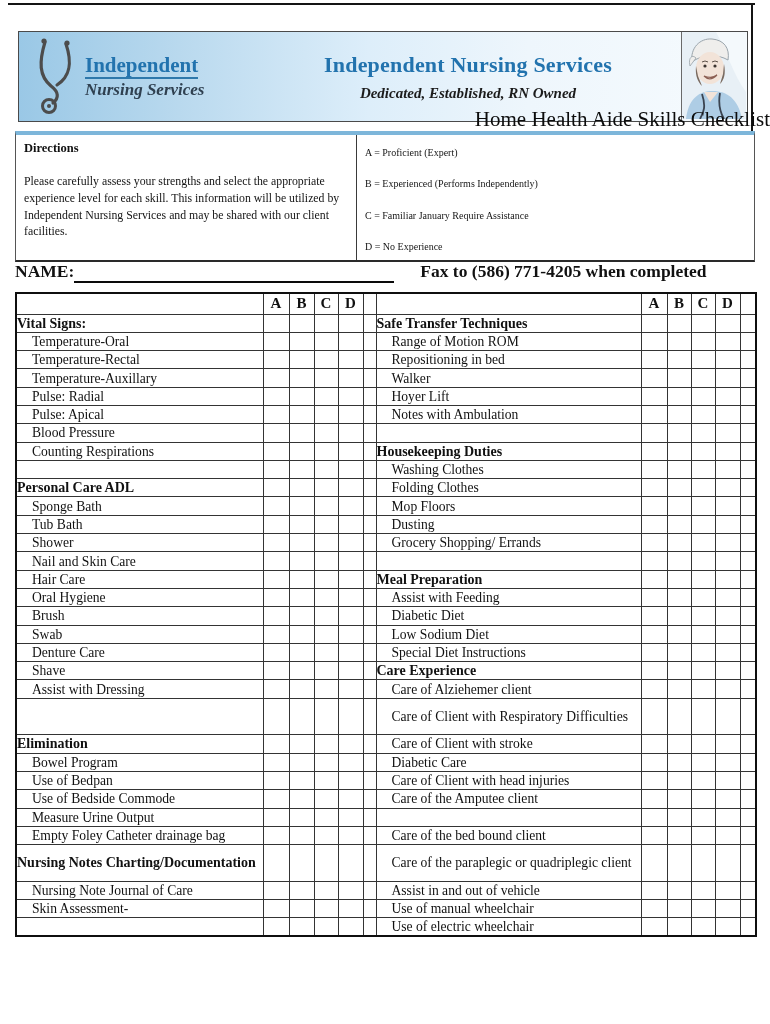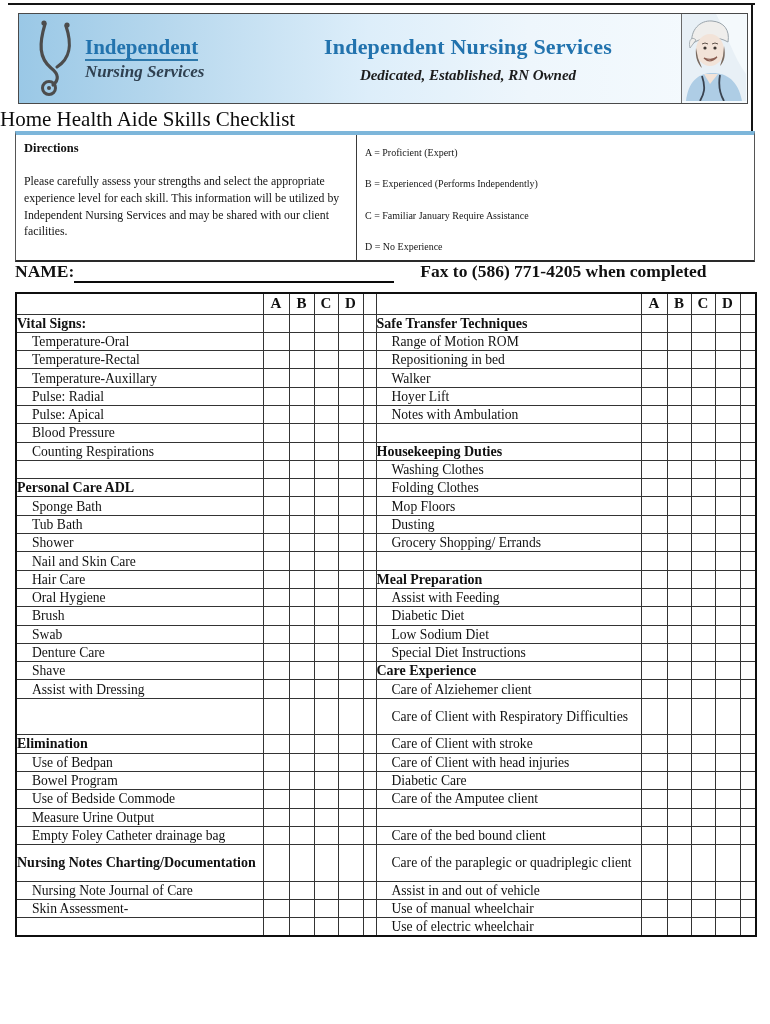--- a/index.html
+++ b/index.html
@@ -4,36 +4,36 @@
 <style>
   html,body{margin:0;padding:0;background:#fff;}
   .page{position:relative;width:770px;height:1024px;background:#fff;overflow:hidden;
         font-family:"Liberation Serif", serif;color:#111;}
 
   
   .top-rule{position:absolute;left:8px;top:3px;width:747px;height:2px;background:#141414;}
   .right-rule{position:absolute;left:751px;top:3px;width:2px;height:129px;background:#141414;}
 
   
-  .banner{position:absolute;left:18px;top:13px;width:730px;height:91px;box-sizing:border-box;
+  .banner{position:absolute;left:18px;top:31px;width:730px;height:91px;box-sizing:border-box;
           border:1px solid #4a4a4a;display:flex;align-items:stretch;
           background:linear-gradient(90deg,#9ac8e6 0%,#b9d9ee 22%,#ddeefa 48%,#eef6fc 70%,#f6fbfe 100%);}
   .logo{display:flex;align-items:center;padding-left:10px;width:236px;box-sizing:border-box;}
   .logo-text{margin-left:4px;line-height:1;}
   .logo-line1{font-size:21px;font-weight:bold;color:#2273ae;border-bottom:2px solid #2e78ab;
               display:inline-block;padding-bottom:1px;}
   .logo-line2{font-size:17px;font-weight:bold;font-style:italic;color:#2f4050;margin-top:2px;}
   .org{flex:1;display:flex;flex-direction:column;justify-content:center;text-align:center;
        }
   .org-title{font-size:22px;font-weight:bold;color:#2273ae;letter-spacing:.2px;}
   .org-tagline{font-size:15px;font-weight:bold;font-style:italic;color:#1c1c1c;margin-top:7px;}
   .photo{width:66px;height:89px;box-sizing:border-box;border-left:1px solid #6a6a6a;}
   .photo svg{display:block;}
 
-  .doc-title{position:absolute;left:0;top:107px;width:770px;margin:0;text-align:left;
+  .doc-title{position:absolute;left:0;top:107px;width:770px;margin:0;text-align:right;
              font-size:21px;font-weight:normal;color:#0c0c0c;}
 
   
   .directions{position:absolute;left:15px;top:131px;width:740px;height:131px;box-sizing:border-box;
               border-top:4px solid #7db6da;border-bottom:2px solid #2a2a2a;
               border-left:1px solid #555;border-right:1px solid #555;display:flex;}
   .dir-left{width:341px;box-sizing:border-box;border-right:1px solid #3a3a3a;padding:4px 10px 4px 8px;}
   .dir-title{text-align:left;font-weight:bold;font-size:12.5px;margin-top:2px;}
   .dir-body{font-size:11.8px;line-height:1.42;margin:17px 0 0 0;color:#141414;}
   .dir-right{flex:1;display:flex;flex-direction:column;justify-content:space-between;
@@ -477,41 +477,41 @@
           <td class="grade"></td>
           <td class="sep"></td>
           <td class="label item">Care of Client with stroke</td>
           <td class="grade"></td>
           <td class="grade"></td>
           <td class="grade"></td>
           <td class="grade"></td>
           <td class="sep"></td>
         </tr>
         <tr class="r">
+          <td class="label item">Bowel Program</td>
+          <td class="grade"></td>
+          <td class="grade"></td>
+          <td class="grade"></td>
+          <td class="grade"></td>
+          <td class="sep"></td>
+          <td class="label item">Diabetic Care</td>
+          <td class="grade"></td>
+          <td class="grade"></td>
+          <td class="grade"></td>
+          <td class="grade"></td>
+          <td class="sep"></td>
+        </tr>
+        <tr class="r">
           <td class="label item">Use of Bedpan</td>
           <td class="grade"></td>
           <td class="grade"></td>
           <td class="grade"></td>
           <td class="grade"></td>
           <td class="sep"></td>
           <td class="label item">Care of Client with head injuries</td>
-          <td class="grade"></td>
-          <td class="grade"></td>
-          <td class="grade"></td>
-          <td class="grade"></td>
-          <td class="sep"></td>
-        </tr>
-        <tr class="r">
-          <td class="label item">Bowel Program</td>
-          <td class="grade"></td>
-          <td class="grade"></td>
-          <td class="grade"></td>
-          <td class="grade"></td>
-          <td class="sep"></td>
-          <td class="label item">Diabetic Care</td>
           <td class="grade"></td>
           <td class="grade"></td>
           <td class="grade"></td>
           <td class="grade"></td>
           <td class="sep"></td>
         </tr>
         <tr class="r">
           <td class="label item">Use of Bedside Commode</td>
           <td class="grade"></td>
           <td class="grade"></td>

